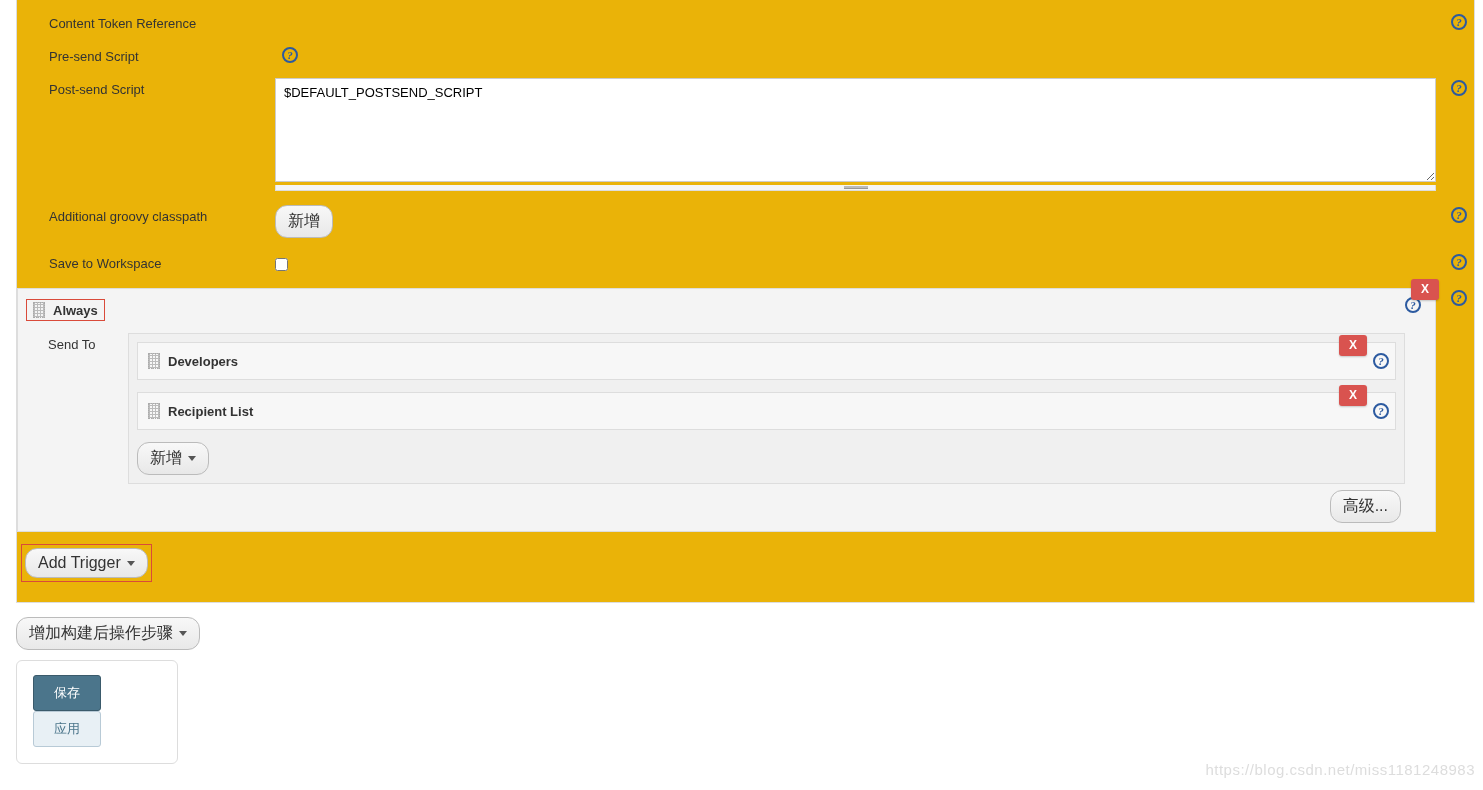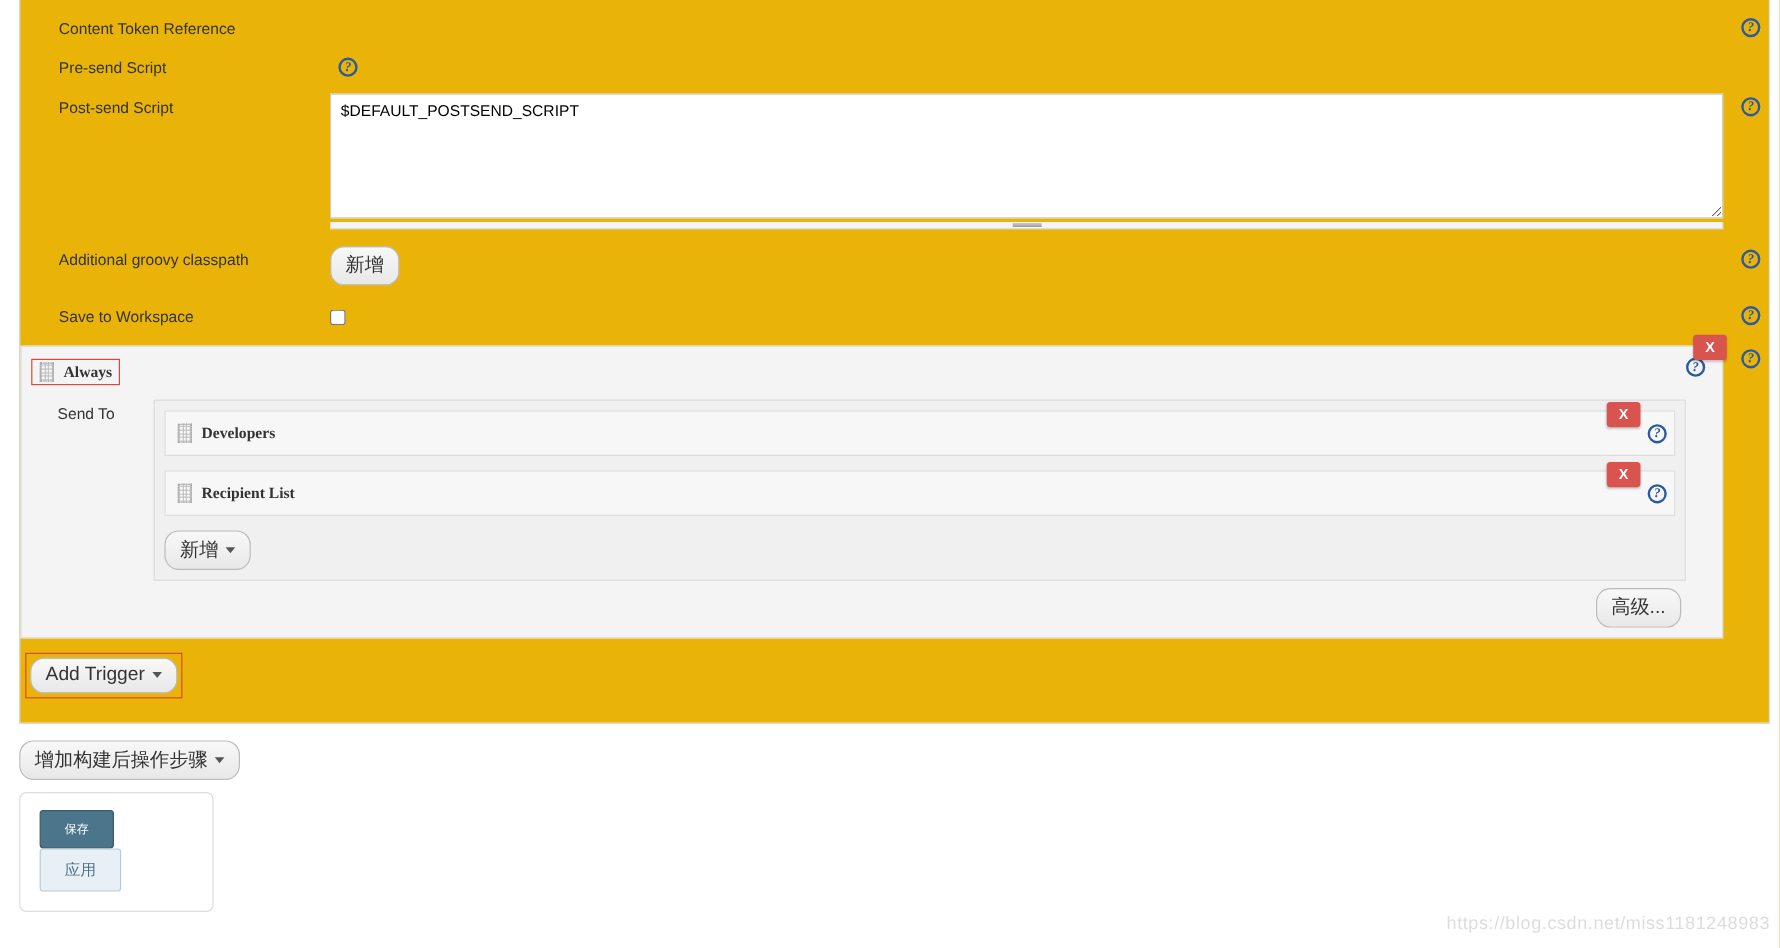--- a/index.html
+++ b/index.html
@@ -15,33 +15,33 @@
 .btn { display: inline-block; padding: 5px 12px; border: 1px solid #bbb; background: linear-gradient(#f8f8f8,#e8e8e8); color: #333; font-size: 16px; cursor: pointer; border-radius: 12px; }
 .btn .caret { display: inline-block; margin-left: 6px; width: 0; height: 0; border-left: 4px solid transparent; border-right: 4px solid transparent; border-top: 5px solid #555; vertical-align: middle; }
 input[type=checkbox] { margin-top: 6px; }
 .help-icon { display: inline-block; width: 16px; height: 16px; border: 2px solid #2c5aa0; border-radius: 50%; color: #2c5aa0; font-size: 11px; font-weight: bold; line-height: 12px; text-align: center; cursor: pointer; font-style: italic; font-family: Georgia, serif; }
 .triggers-label-box { border: 1px solid #d94a3a; padding: 5px 14px 5px 10px; display: inline-block; margin-left: -8px; }
 .trigger-block { background: #f4f4f4; border: 1px solid #ddd; position: relative; padding: 8px; }
 .del-btn { position: absolute; right: -4px; top: -10px; background: #d9534f; color: #fff; border: none; padding: 3px 10px 4px 10px; font-size: 12px; font-weight: bold; border-radius: 3px; cursor: pointer; box-shadow: 0 1px 2px rgba(0,0,0,0.2); }
 .del-btn.inner { right: 28px; top: -8px; }
 .inner-header { display: flex; align-items: center; padding: 2px 0 8px 0; }
 .drag-handle { width: 12px; height: 16px; background: repeating-linear-gradient(0deg,#bbb 0,#bbb 1px,transparent 1px,transparent 3px), repeating-linear-gradient(90deg,#bbb 0,#bbb 1px,transparent 1px,transparent 3px); margin-right: 8px; cursor: move; border: 1px dotted #aaa; }
-.bold-label { font-weight: bold; font-family: Liberation Serif, serif; }
+.bold-label { font-weight: bold; }
 .always-box { border: 1px solid #d94a3a; padding: 2px 6px; display: inline-flex; align-items: center; }
 .nested-block { background: #f0f0f0; border: 1px solid #ddd; margin-left: 22px; margin-top: 4px; padding: 8px 8px 8px 8px; }
 .send-row { display: flex; align-items: flex-start; justify-content: center; }
 .send-label { width: 80px; padding-top: 8px; color: #333; }
 .send-items { flex: 1; }
 .recipient-item { background: #f7f7f7; border: 1px solid #ddd; position: relative; padding: 10px 10px; margin-bottom: 12px; display: flex; align-items: center; }
 .advanced-row { text-align: right; padding: 6px 4px 0 0; }
 .add-trigger-wrap { margin: 12px 0 10px 4px; }
 .add-trigger-box { border: 1px solid #d94a3a; padding: 3px; display: inline-block; }
 .post-build-row { margin: 14px 0 0 0; }
 .footer-bar { position: relative; margin-top: 10px; padding: 14px 14px 16px 16px; background: #fff; border: 1px solid #ddd; border-radius: 6px; width: 162px; }
-.btn-save { background: #4b758b; border: 1px solid #3a5a6b; color: #fff; padding: 8px 20px; font-size: 10px; border-radius: 3px; cursor: pointer; margin-right: 8px; text-align: right; }
+.btn-save { background: #4b758b; border: 1px solid #3a5a6b; color: #fff; padding: 8px 20px; font-size: 13px; border-radius: 3px; cursor: pointer; margin-right: 8px; text-align: right; }
 .btn-apply { background: #e8f0f5; border: 1px solid #b8cad6; color: #4b758b; padding: 8px 20px; font-size: 13px; border-radius: 3px; cursor: pointer; }
 .watermark { position: absolute; right: 8px; bottom: 12px; color: #ddd; font-size: 15px; font-family: Liberation Sans, sans-serif; letter-spacing: 0.5px; pointer-events: none; }
 .inner-help { position: absolute; right: 6px; top: 50%; transform: translateY(-50%); }
 .inner-help2 { margin-left: auto; padding-right: 6px; }
 </style>
 </head>
 <body>
 
 <div class="main-container">
 

